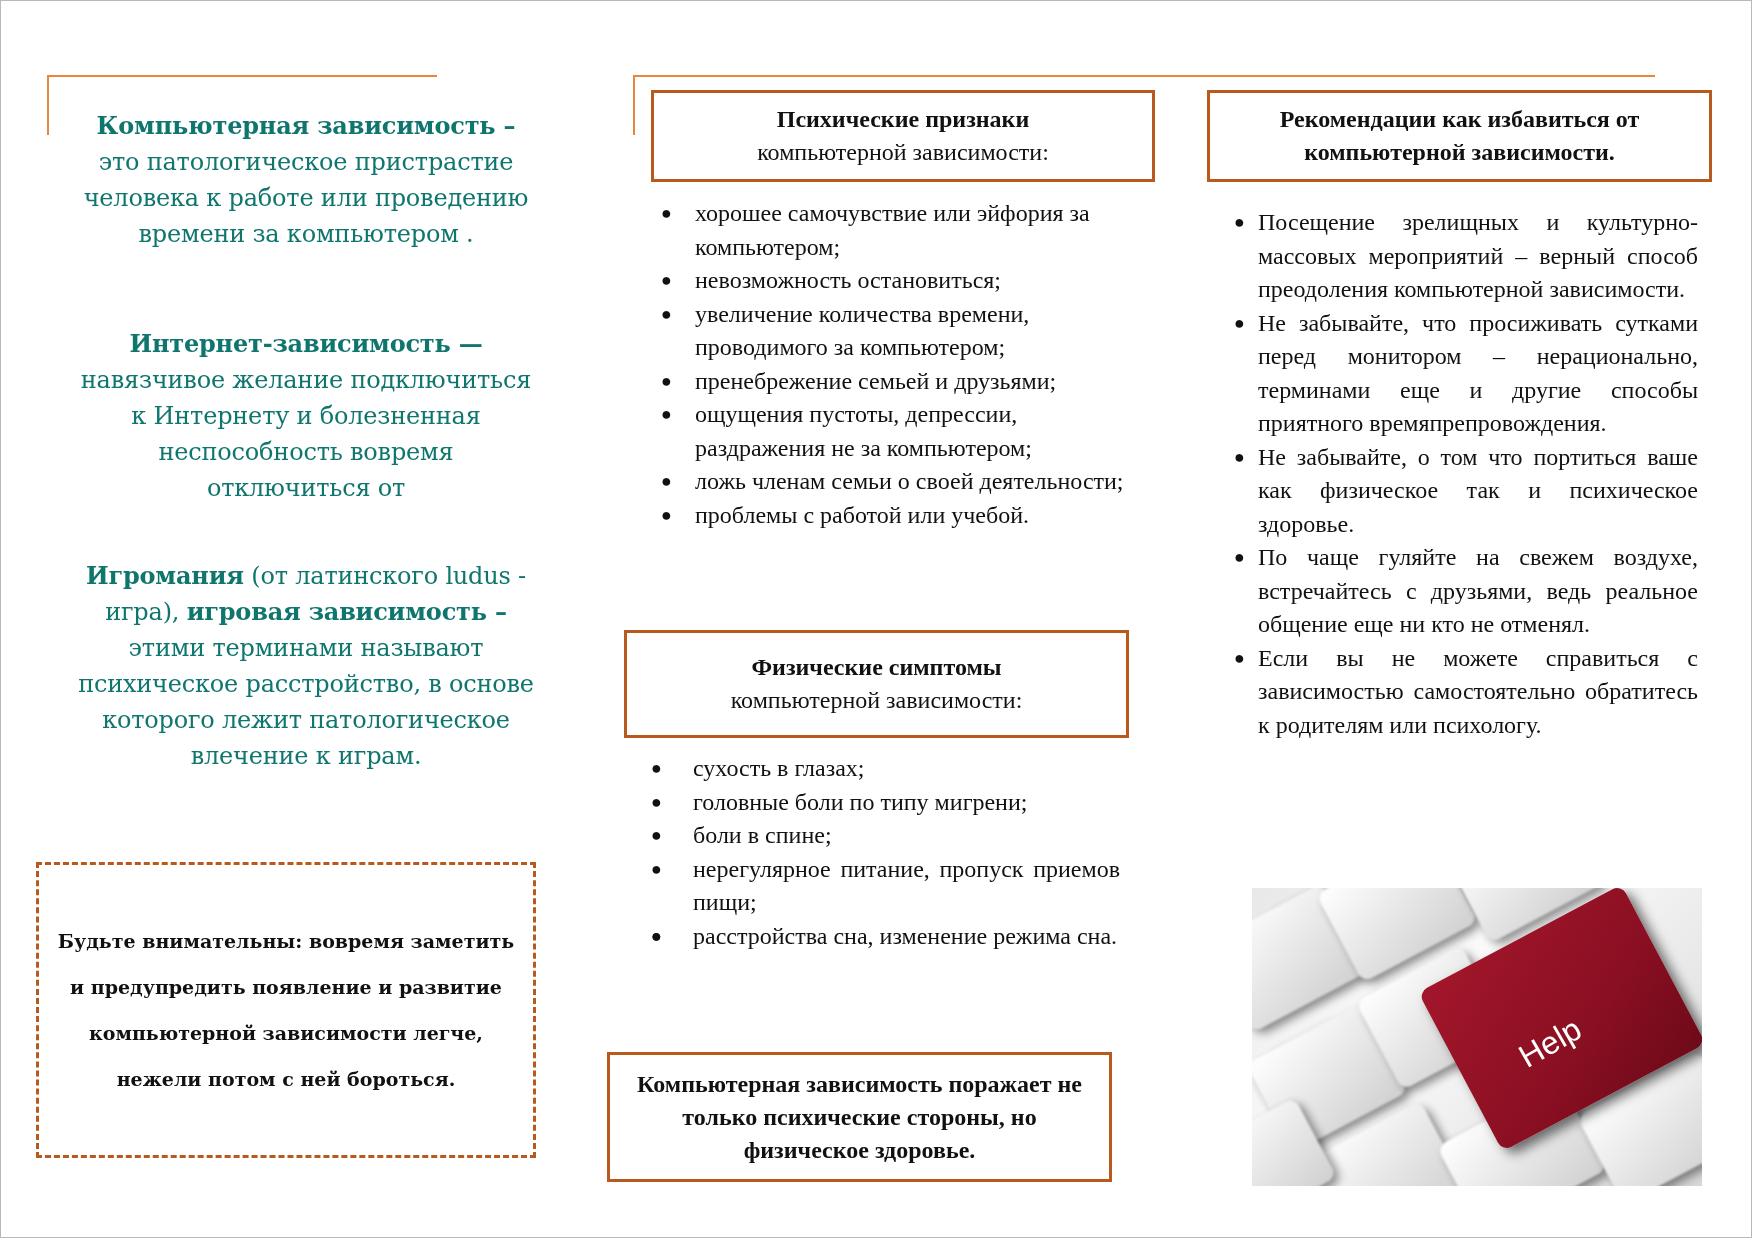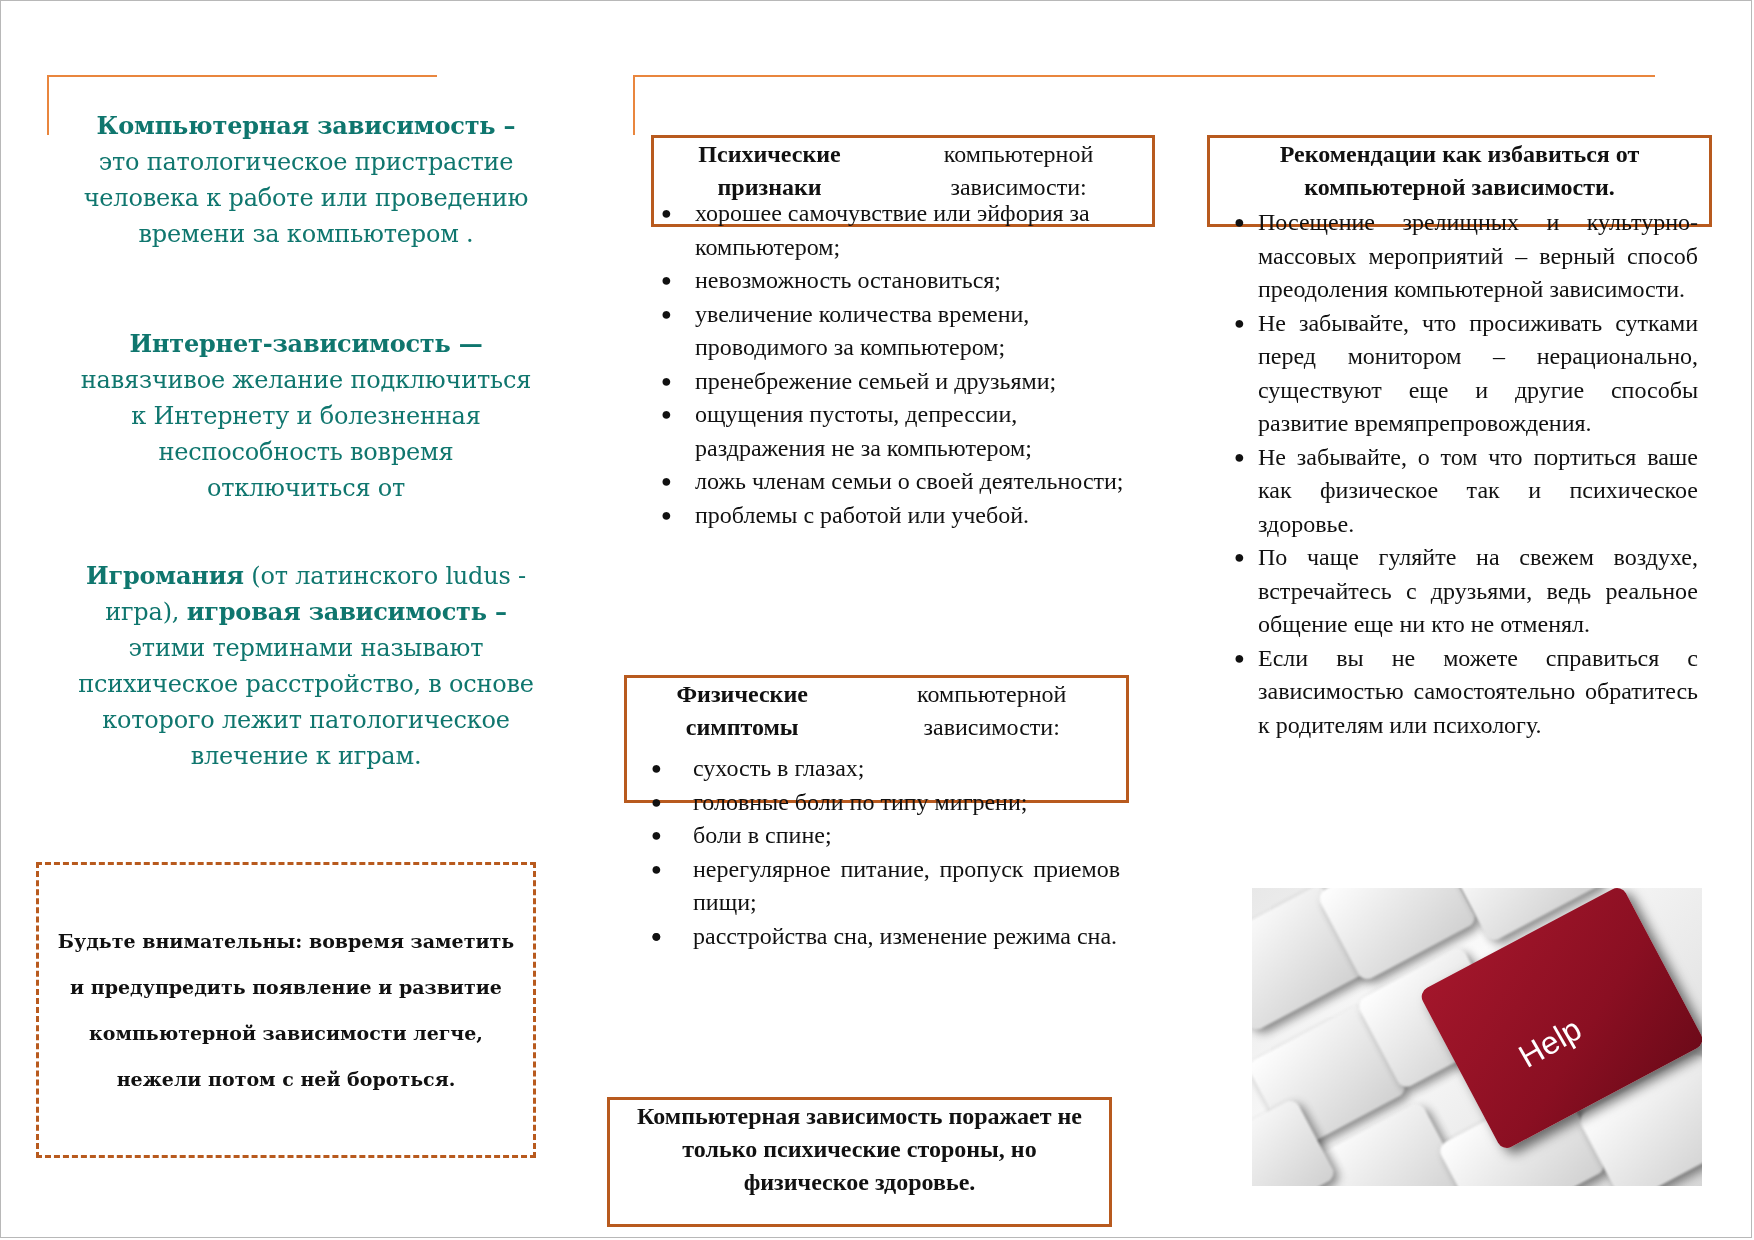--- a/index.html
+++ b/index.html
@@ -27,22 +27,22 @@
     display: flex; align-items: center; justify-content: center; text-align: center;
   }
   .warning-text {
     font-family: "DejaVu Serif", serif; font-weight: bold;
     font-size: 19px; line-height: 46px; padding: 0 10px;
   }
 
   
   .title-box {
     position: absolute; border: 3px solid #b85a1e; box-sizing: border-box;
-    text-align: center; display: flex; flex-direction: row; justify-content: center;
-    font-family: "Liberation Serif", serif; font-size: 24px; line-height: 33px; margin-top: 45px;
+    text-align: center; display: flex; flex-direction: column; justify-content: center;
+    font-family: "Liberation Serif", serif; font-size: 24px; line-height: 33px;
   }
   .title-box .bold { font-weight: bold; }
 
   
   ul.blist {
     position: absolute; margin: 0; padding: 0; list-style: none;
     font-family: "Liberation Serif", serif; font-size: 24px; line-height: 33.5px;
   }
   ul.blist li { position: relative; padding-left: 40px; }
   ul.blist li .bullet {
@@ -106,21 +106,21 @@
 <ul class="blist" style="left:655px;top:197px;width:470px;">
   <li><span class="bullet">●</span><span>хорошее самочувствие или эйфория за компьютером;</span></li>
   <li><span class="bullet">●</span><span>невозможность остановиться;</span></li>
   <li><span class="bullet">●</span><span>увеличение количества времени, проводимого за компьютером;</span></li>
   <li><span class="bullet">●</span><span>пренебрежение семьей и друзьями;</span></li>
   <li><span class="bullet">●</span><span>ощущения пустоты, депрессии, раздражения не за компьютером;</span></li>
   <li><span class="bullet">●</span><span>ложь членам семьи о своей деятельности;</span></li>
   <li><span class="bullet">●</span><span>проблемы с работой или учебой.</span></li>
 </ul>
 
-<div class="title-box" style="left:624px;top:630px;width:505px;height:128px;">
+<div class="title-box" style="left:624px;top:630px;width:505px;height:108px;">
   <div class="bold">Физические симптомы</div>
   <div>компьютерной зависимости:</div>
 </div>
 
 <ul class="blist wide" style="left:625px;top:752px;width:495px;">
   <li><span class="bullet">●</span><span>сухость в глазах;</span></li>
   <li><span class="bullet">●</span><span>головные боли по типу мигрени;</span></li>
   <li><span class="bullet">●</span><span>боли в спине;</span></li>
   <li style="text-align:justify;"><span class="bullet">●</span><span>нерегулярное питание, пропуск приемов пищи;</span></li>
   <li><span class="bullet">●</span></li>
@@ -130,21 +130,21 @@
 <div class="title-box" style="left:607px;top:1052px;width:505px;height:130px;">
   <div class="bold" style="padding:0 14px;">Компьютерная зависимость поражает не только психические стороны, но физическое здоровье.</div>
 </div>
 
 <div class="title-box" style="left:1207px;top:90px;width:505px;height:92px;">
   <div class="bold" style="padding:0 24px;">Рекомендации как избавиться от компьютерной зависимости.</div>
 </div>
 
 <ul class="blist justify" style="left:1234px;top:206px;width:464px;">
   <li><span class="bullet">●</span><span>Посещение зрелищных и культурно-массовых мероприятий – верный способ преодоления компьютерной зависимости.</span></li>
-  <li><span class="bullet">●</span><span>Не забывайте, что просиживать сутками перед монитором – нерационально, существуют еще и другие способы развитие времяпрепровождения.</span></li>
+  <li><span class="bullet">●</span><span>Не забывайте, что просиживать сутками перед монитором – нерационально, терминами еще и другие способы приятного времяпрепровождения.</span></li>
   <li><span class="bullet">●</span><span>Не забывайте, о том что портиться ваше как физическое так и психическое здоровье.</span></li>
   <li><span class="bullet">●</span><span>По чаще гуляйте на свежем воздухе, встречайтесь с друзьями, ведь реальное общение еще ни кто не отменял.</span></li>
   <li><span class="bullet">●</span><span>Если вы не можете справиться с зависимостью самостоятельно обратитесь к родителям или психологу.</span></li>
 </ul>
 
 <div class="help-image">
   <div class="key" style="left:-30px;top:20px;width:130px;height:100px;transform:rotate(-28deg);"></div>
   <div class="key" style="left:80px;top:-30px;width:130px;height:100px;transform:rotate(-28deg);"></div>
   <div class="key" style="left:210px;top:-60px;width:130px;height:90px;transform:rotate(-28deg);"></div>
   <div class="key" style="left:10px;top:140px;width:130px;height:100px;transform:rotate(-28deg);"></div>

